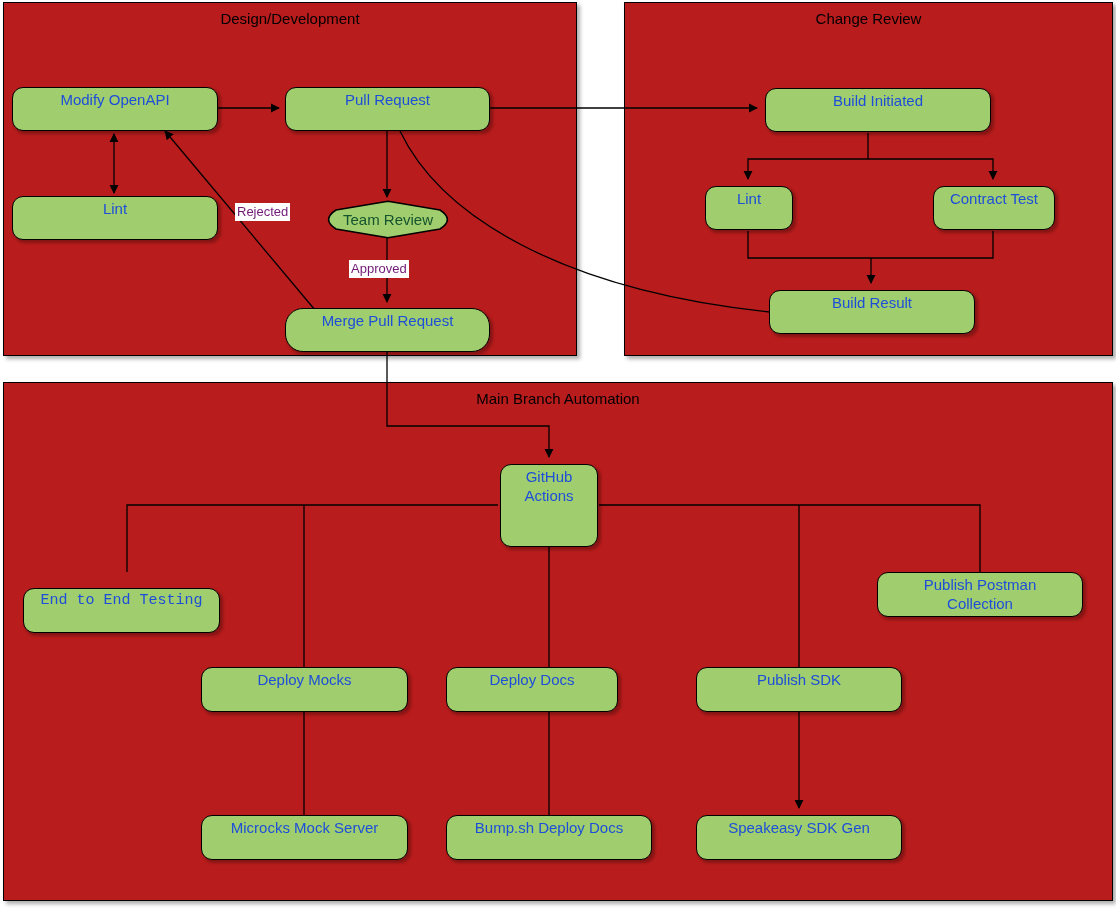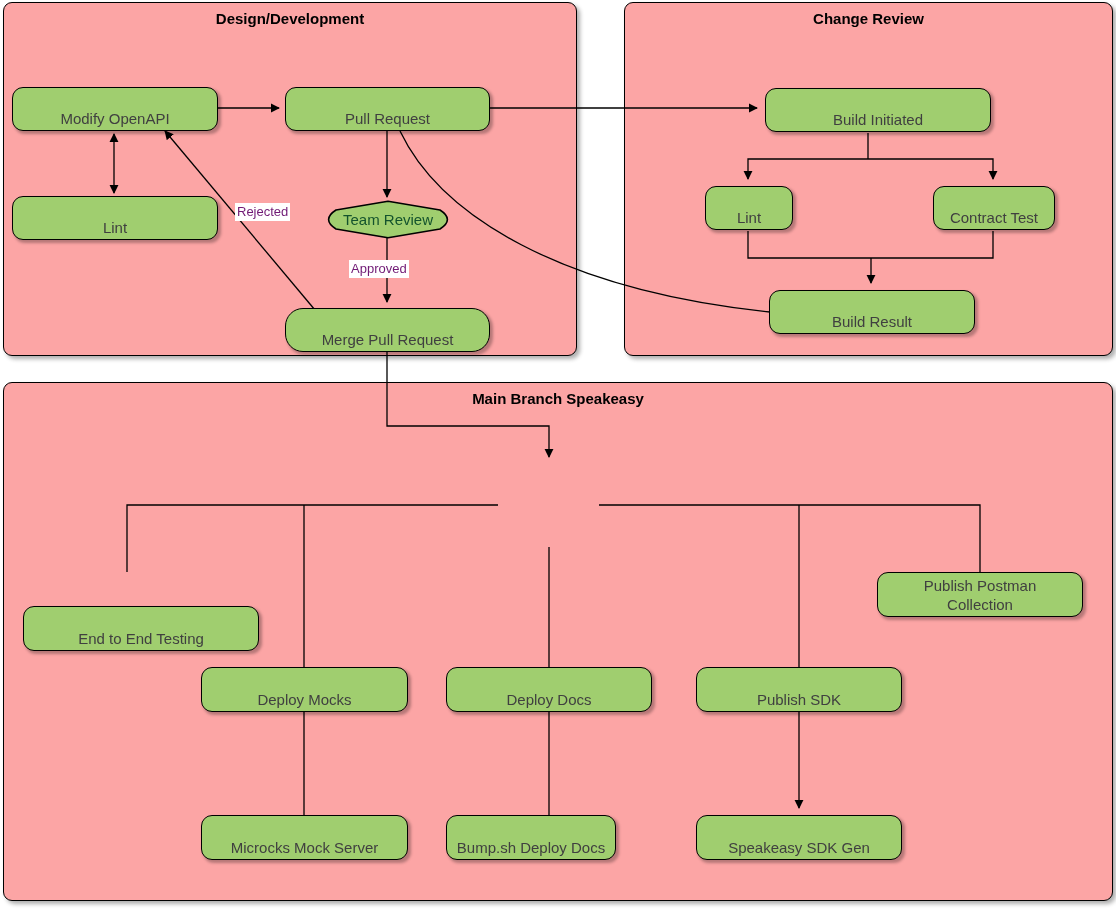--- a/index.html
+++ b/index.html
@@ -30,51 +30,50 @@
   svg.layer .edge {
     fill: none;
     stroke: #000000;
     stroke-width: 1.3;
     stroke-linecap: butt;
     stroke-linejoin: miter;
   }
   
   .group {
     position: absolute;
-    background: #fca5a5;
+    background: #b91c1c;
     border: 1.4px solid #000000;
-    border-radius: 9px;
+    border-radius: 0;
     box-shadow: 3px 3px 4px rgba(0,0,0,0.32);
     box-sizing: border-box;
-    font-weight: bold;
   }
   .group-title {
     position: absolute;
     top: 7px;
     left: 0;
     right: 0;
     text-align: center;
     font-size: 15px;
     color: #000000;
     line-height: 18px;
     white-space: nowrap;
   }
   
   .node {
     position: absolute;
     background: #A0CE6F;
     border: 1.4px solid #000000;
     border-radius: 11px;
     box-sizing: border-box;
     display: flex;
-    align-items: flex-end;
+    align-items: flex-start;
     justify-content: center;
     text-align: center;
     font-size: 15px;
-    color: #404040;
+    color: #1d4ed8;
     line-height: 19px;
     box-shadow: 2.5px 2.5px 3px rgba(0,0,0,0.28);
     padding: 2px 6px;
   }
   
   .decision {
     position: absolute;
     box-sizing: border-box;
   }
   .decision .shape {
@@ -114,21 +113,21 @@
 
   <div class="group" style="left:3px; top:2px; width:574px; height:354px;">
     <div class="group-title">Design/Development</div>
   </div>
 
   <div class="group" style="left:624px; top:2px; width:489px; height:354px;">
     <div class="group-title">Change Review</div>
   </div>
 
   <div class="group" style="left:3px; top:382px; width:1110px; height:519px;">
-    <div class="group-title">Main Branch Speakeasy</div>
+    <div class="group-title">Main Branch Automation</div>
   </div>
 
   <svg class="layer" viewBox="0 0 1116 909" xmlns="http://www.w3.org/2000/svg">
     <defs>
       <marker id="arrow" viewBox="0 0 10 10" refX="9" refY="5" markerWidth="7" markerHeight="7" orient="auto-start-reverse">
         <path d="M 0 0 L 10 5 L 0 10 z" fill="#000000"></path>
       </marker>
       <marker id="arrowStart" viewBox="0 0 10 10" refX="9" refY="5" markerWidth="7" markerHeight="7" orient="auto-start-reverse">
         <path d="M 0 0 L 10 5 L 0 10 z" fill="#000000"></path>
       </marker>
@@ -206,47 +205,51 @@
   </div>
 
   <div class="node" style="left:933px; top:186px; width:122px; height:44px;">
     <span>Contract Test</span>
   </div>
 
   <div class="node" style="left:769px; top:290px; width:206px; height:44px;">
     <span>Build Result</span>
   </div>
 
-
-  <div class="node" style="left:23px; top:606px; width:236px; height:45px;">
+  <div class="node multiline" style="left:500px; top:464px; width:98px; height:83px; white-space:pre-line;">
+    <span style="white-space:pre-line;">GitHub
+Actions</span>
+  </div>
+
+  <div class="node" style="left:23px; top:588px; width:197px; height:45px;font-family:Liberation Mono, monospace;">
     <span>End to End Testing</span>
   </div>
 
   <div class="node" style="left:877px; top:572px; width:206px; height:45px;">
     <span style="white-space:pre-line;">Publish Postman
 Collection</span>
   </div>
 
   <div class="node" style="left:201px; top:667px; width:207px; height:45px;">
     <span>Deploy Mocks</span>
   </div>
 
-  <div class="node" style="left:446px; top:667px; width:206px; height:45px;">
+  <div class="node" style="left:446px; top:667px; width:172px; height:45px;">
     <span>Deploy Docs</span>
   </div>
 
   <div class="node" style="left:696px; top:667px; width:206px; height:45px;">
     <span>Publish SDK</span>
   </div>
 
   <div class="node" style="left:201px; top:815px; width:207px; height:45px;">
     <span>Microcks Mock Server</span>
   </div>
 
-  <div class="node" style="left:446px; top:815px; width:170px; height:45px;">
+  <div class="node" style="left:446px; top:815px; width:206px; height:45px;">
     <span>Bump.sh Deploy Docs</span>
   </div>
 
   <div class="node" style="left:696px; top:815px; width:206px; height:45px;">
     <span>Speakeasy SDK Gen</span>
   </div>
 
 </div>
 
 </body></html>

